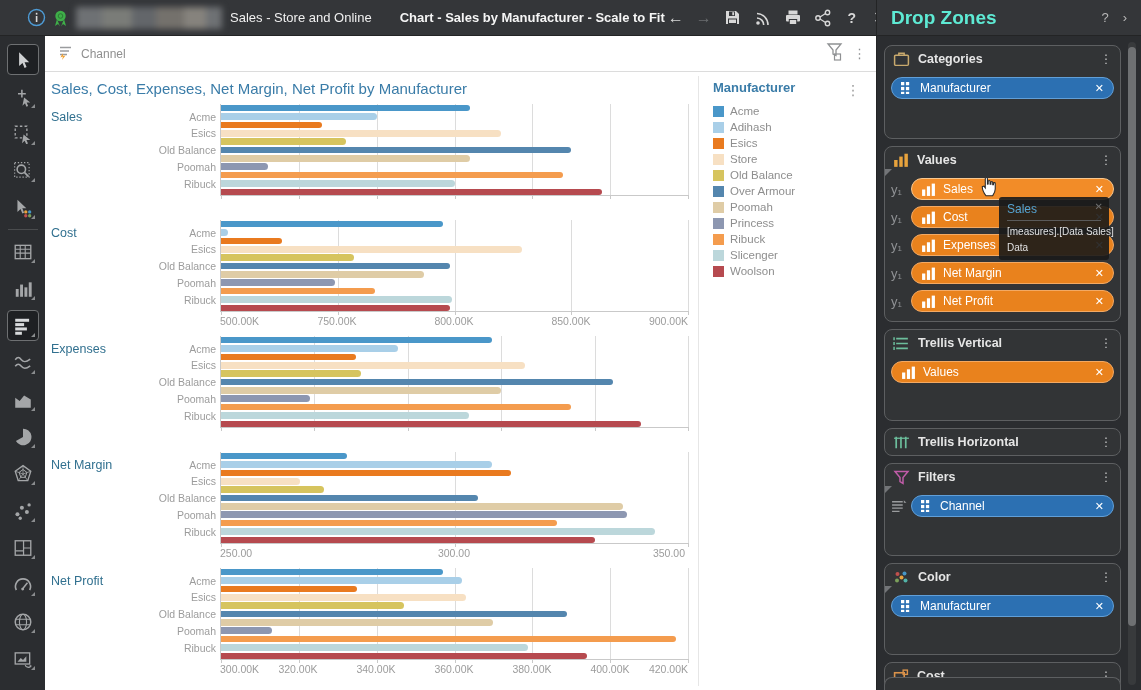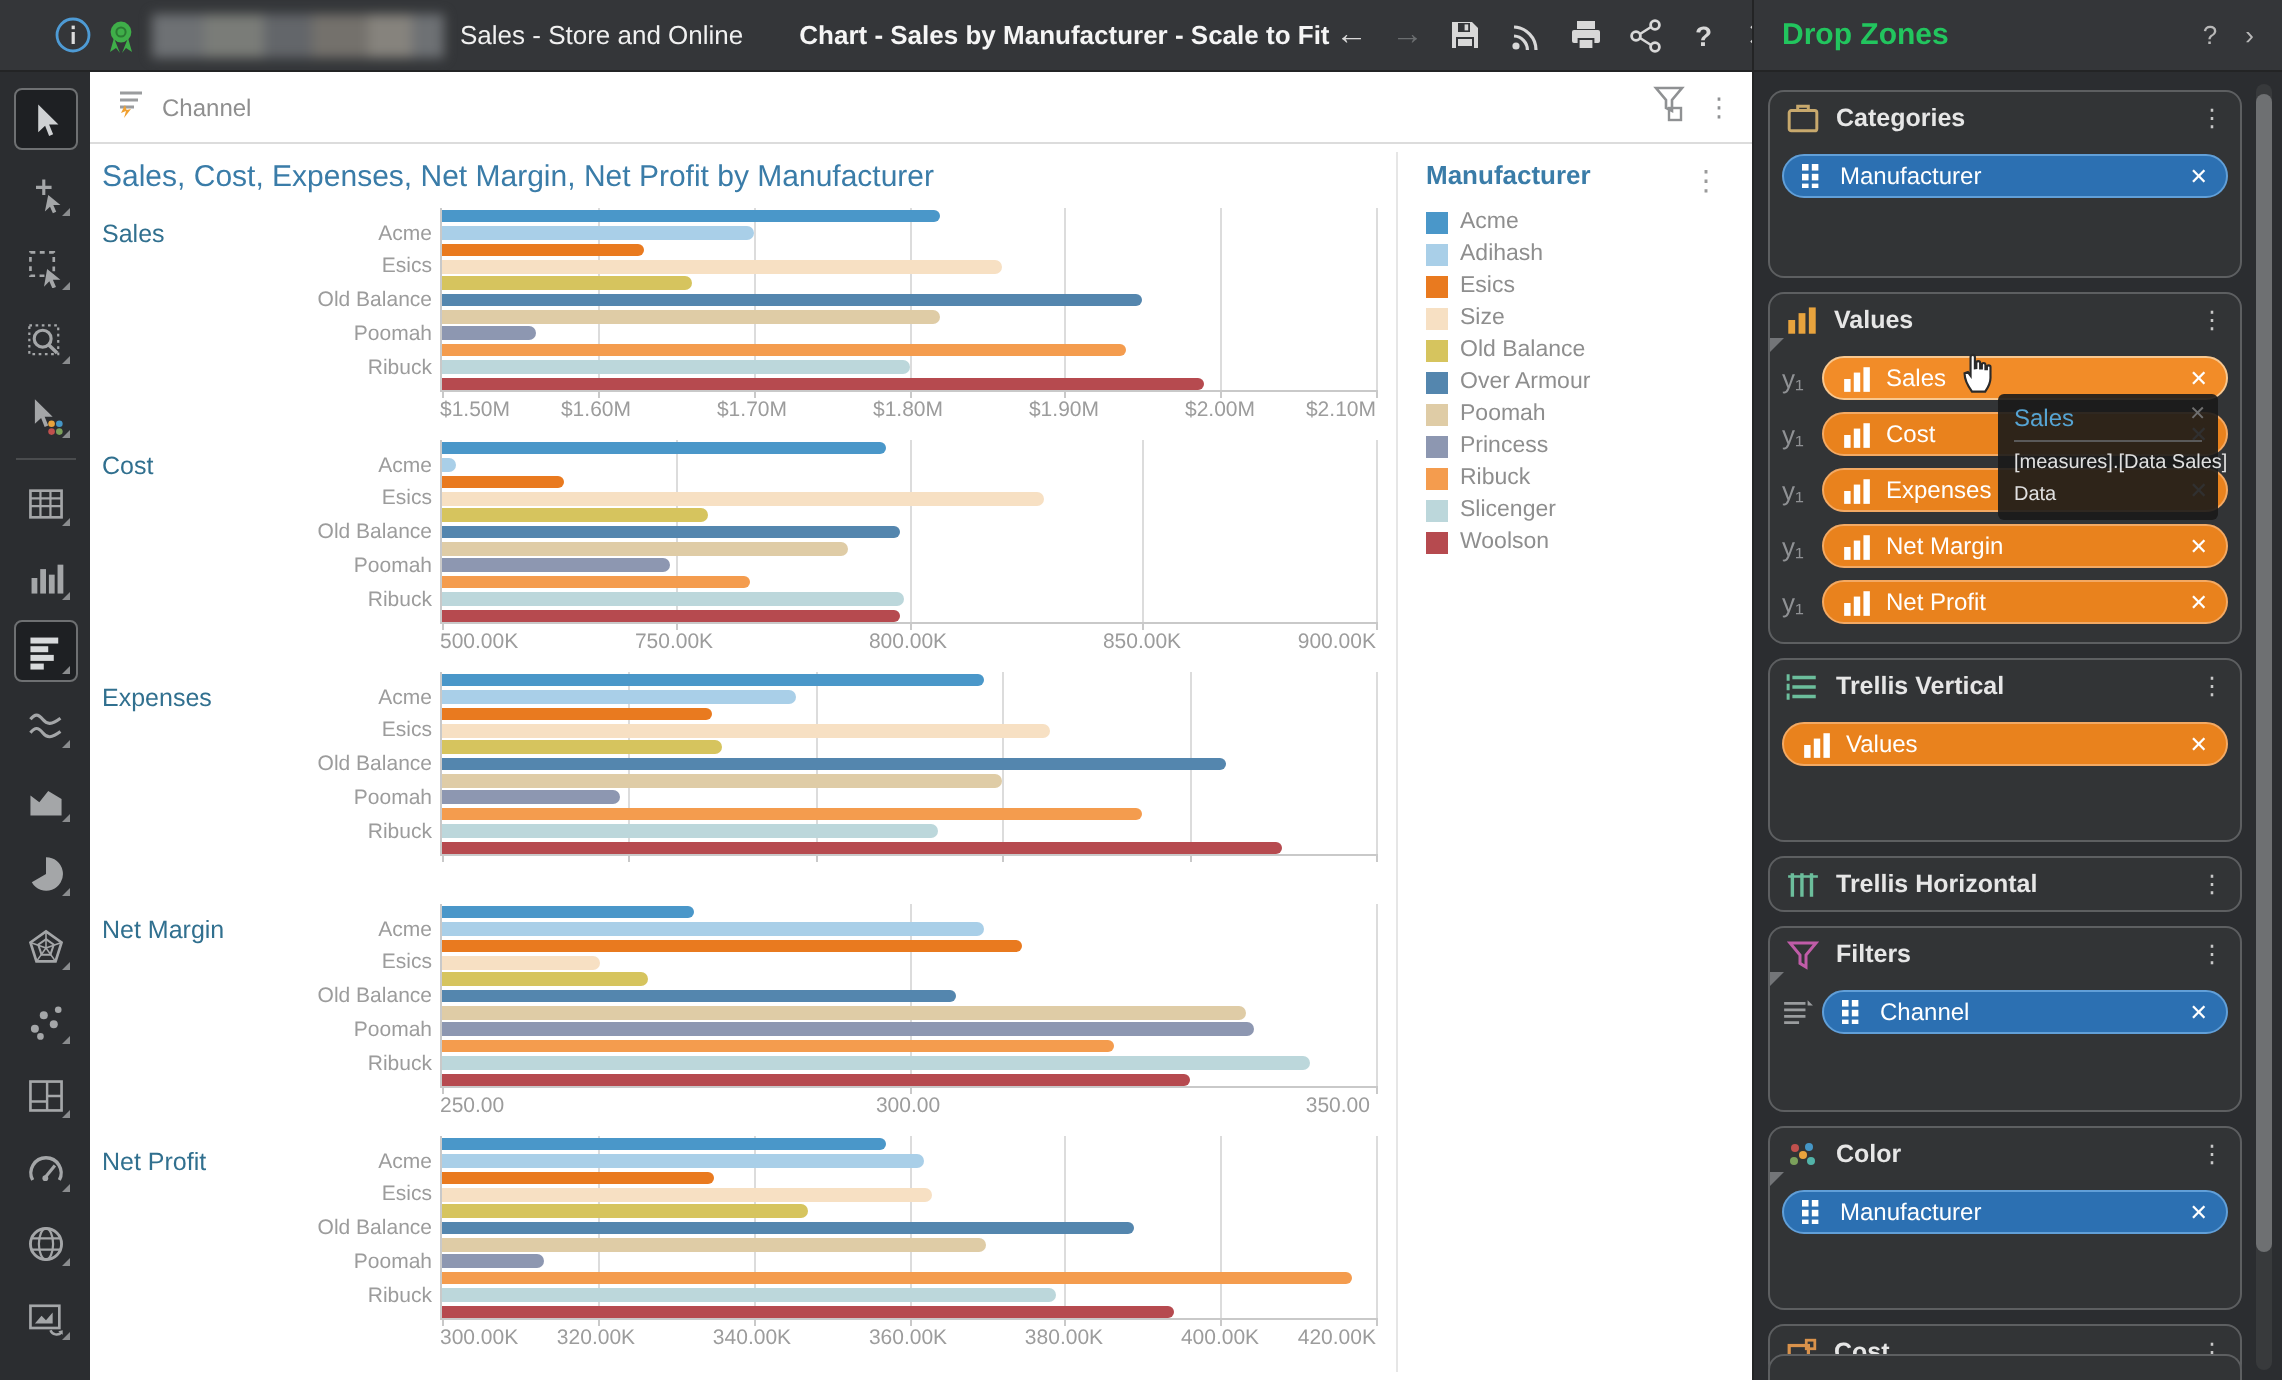--- a/index.html
+++ b/index.html
@@ -64,21 +64,21 @@
   #legend-title { font-size:13px; font-weight:bold; color:#3A7CA8; margin-bottom:8px; }
   .legend-item { display:flex; align-items:center; height:16px; }
   .legend-swatch { width:11px; height:11px; margin-right:6px; flex:0 0 auto; }
   .legend-name { font-size:11.5px; color:#8E8E8E; white-space:nowrap; }
 
   
   #rightpanel { position:absolute; left:876px; top:0; width:265px; height:690px; background:#2B2D30;
     border-left:1px solid #232425; }
   #rp-header { height:36px; display:flex; align-items:center; padding:0 14px; background:#343639;
     border-bottom:1px solid #232425; }
-  #rp-title { font-size:15px; font-weight:bold; color:#22c55e; }
+  #rp-title { font-size:19px; font-weight:bold; color:#5eead4; }
   #rp-header .right { margin-left:auto; display:flex; gap:14px; color:#B8B8B8; font-size:13px; }
   .dz-section { position:relative; margin:7px 20px 0 7px; border:1px solid #5D5F61; border-radius:8px;
     background:#323436; }
   .dz-section.first { margin-top:9px; }
   .dz-header { display:flex; align-items:center; height:26px; padding:0 8px; }
   .dz-header .ttl { font-size:12.5px; font-weight:bold; color:#E6E6E6; margin-left:8px; }
   .dz-header .menu { margin-left:auto; color:#C8C8C8; font-size:12px; cursor:default; }
   .dz-body { padding:2px 6px 6px 6px; }
   .dz-row { display:flex; align-items:center; height:28px; }
   .dz-prefix { width:20px; font-size:13px; color:#8F9194; flex:0 0 auto; text-align:left; }
@@ -361,29 +361,20 @@
             <div class="bar" style="top:17.6px;width:21.67%;background:#E97A1F"></div>
             <div class="bar" style="top:26.0px;width:60.00%;background:#F7E0C3"></div>
             <div class="bar" style="top:34.4px;width:26.67%;background:#D6C45E"></div>
             <div class="bar" style="top:42.7px;width:75.00%;background:#5486AE"></div>
             <div class="bar" style="top:51.1px;width:53.33%;background:#DFCCA6"></div>
             <div class="bar" style="top:59.4px;width:10.00%;background:#8D97B1"></div>
             <div class="bar" style="top:67.8px;width:73.33%;background:#F49C4E"></div>
             <div class="bar" style="top:76.2px;width:50.00%;background:#BCD7DB"></div>
             <div class="bar" style="top:84.5px;width:81.67%;background:#B64A4F"></div>
           </div>
-          <div class="axis-labels">
-            <span style="left:0">$1.50M</span>
-            <span style="left:16.666666666666664%;transform:translateX(-50%)">$1.60M</span>
-            <span style="left:33.33333333333333%;transform:translateX(-50%)">$1.70M</span>
-            <span style="left:50%;transform:translateX(-50%)">$1.80M</span>
-            <span style="left:66.66666666666666%;transform:translateX(-50%)">$1.90M</span>
-            <span style="left:83.33333333333334%;transform:translateX(-50%)">$2.00M</span>
-            <span style="right:0">$2.10M</span>
-          </div>
         </div>
         <div class="panel">
           <div class="panel-label">Cost</div>
           <div class="cat-label" style="top:8.5px">Acme</div>
           <div class="cat-label" style="top:25.3px">Esics</div>
           <div class="cat-label" style="top:42.0px">Old Balance</div>
           <div class="cat-label" style="top:58.7px">Poomah</div>
           <div class="cat-label" style="top:75.5px">Ribuck</div>
           <div class="plot">
             <div class="gridline" style="left:25%"></div>
@@ -532,21 +523,21 @@
           <div class="legend-item">
             <span class="legend-swatch" style="background:#A9CFE8"></span>
             <span class="legend-name">Adihash</span>
           </div>
           <div class="legend-item">
             <span class="legend-swatch" style="background:#E97A1F"></span>
             <span class="legend-name">Esics</span>
           </div>
           <div class="legend-item">
             <span class="legend-swatch" style="background:#F7E0C3"></span>
-            <span class="legend-name">Size</span>
+            <span class="legend-name">Store</span>
           </div>
           <div class="legend-item">
             <span class="legend-swatch" style="background:#D6C45E"></span>
             <span class="legend-name">Old Balance</span>
           </div>
           <div class="legend-item">
             <span class="legend-swatch" style="background:#5486AE"></span>
             <span class="legend-name">Over Armour</span>
           </div>
           <div class="legend-item">

